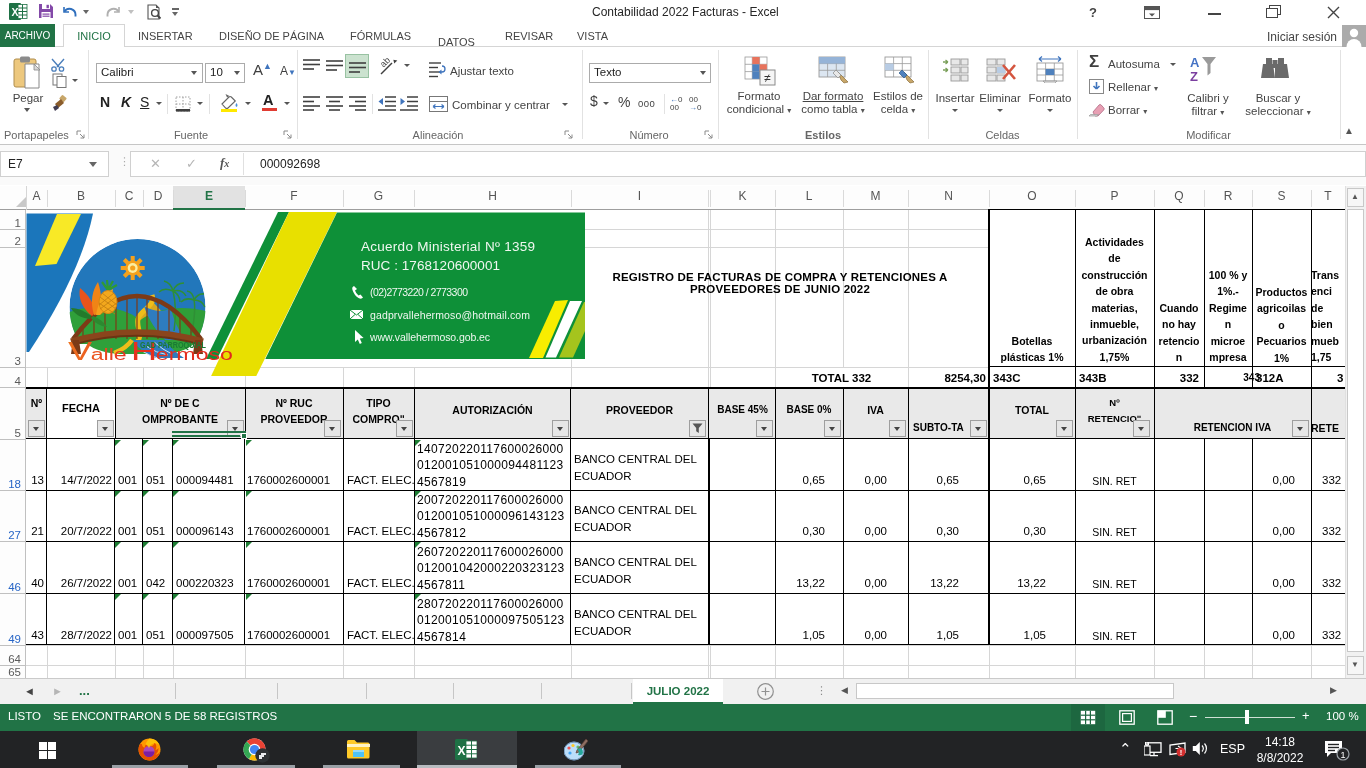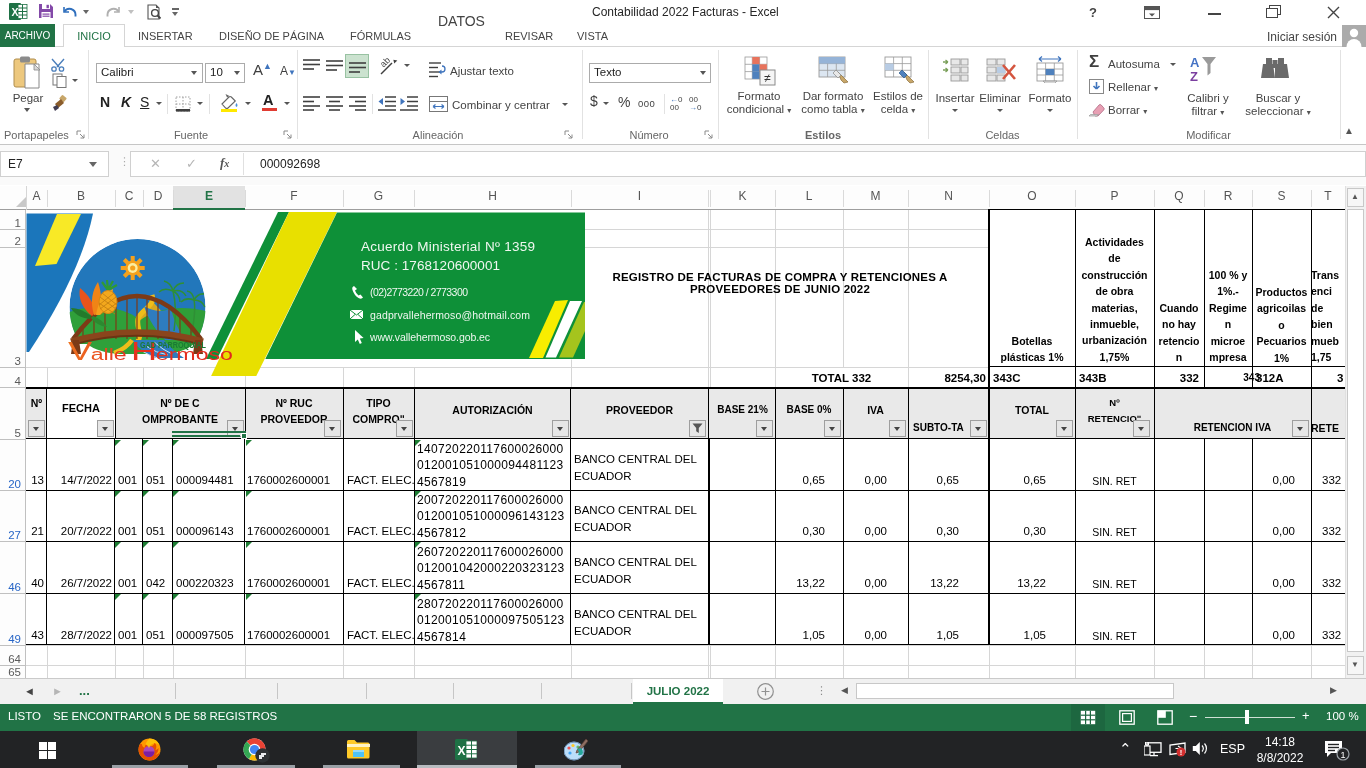--- a/index.html
+++ b/index.html
@@ -93,21 +93,21 @@
 
 
 <div class="a" style="left:0;top:24px;width:1366px;height:23px;background:#fff;border-bottom:1px solid #d5d5d5;box-sizing:border-box;"></div>
 <div class="a" style="left:0;top:24px;width:55px;height:23px;background:#217346;"></div>
 <div class="tx c" style="left:0px;top:30px;width:55px;font-size:10px;color:#fff;">ARCHIVO</div>
 <div class="a" style="left:63px;top:24px;width:62px;height:23px;background:#fff;border:1px solid #d5d5d5;border-bottom:none;box-sizing:border-box;"></div>
 <div class="tx c" style="left:63px;top:30px;width:62px;font-size:11px;color:#217346;">INICIO</div>
 <div class="tx" style="left:138px;top:30px;font-size:11px;color:#444;">INSERTAR</div>
 <div class="tx" style="left:219px;top:30px;font-size:11px;color:#444;">DISEÑO DE PÁGINA</div>
 <div class="tx" style="left:350px;top:30px;font-size:11px;color:#444;">FÓRMULAS</div>
-<div class="tx" style="left:438px;top:13px;font-size:14px;color:#444;">DATOS</div>
+<div class="tx" style="left:438px;top:36px;font-size:11px;color:#444;">DATOS</div>
 <div class="tx" style="left:505px;top:30px;font-size:11px;color:#444;">REVISAR</div>
 <div class="tx" style="left:577px;top:30px;font-size:11px;color:#444;">VISTA</div>
 <div class="tx" style="left:1267px;top:30px;font-size:12px;color:#444;">Iniciar sesión</div>
 <svg class="a" style="left:1342px;top:25px" width="24" height="22" viewBox="0 0 24 22">
  <rect width="24" height="22" fill="#ababab"></rect>
  <circle cx="12" cy="8" r="4.2" fill="#fff"></circle>
  <path d="M4.5 22 a7.5 8 0 0 1 15 0 z" fill="#fff"></path>
 </svg>
 
 
@@ -333,21 +333,21 @@
  <g stroke="#9a9a9a" stroke-width="0.8">
       <line x1="1" y1="7.6" x2="27" y2="7.6"></line>
       <line x1="1" y1="14.3" x2="27" y2="14.3"></line>
       <line x1="9.6" y1="1" x2="9.6" y2="21"></line>
       <line x1="18.3" y1="1" x2="18.3" y2="21"></line>
     </g>
  <rect x="1" y="1" width="26" height="6.6" fill="#95b3d7"></rect>
  <path d="M20 16 l7 7 l3 3 l-4 1 l-3 -3 z" fill="#c8a76a" stroke="#8a6d3b" stroke-width="0.7"></path>
  <path d="M18 14 l5 5 l-3 3 l-5 -5 z" fill="#e8e8e8" stroke="#888" stroke-width="0.7"></path>
 </svg>
-<div class="tx c" style="left:793px;top:90px;width:80px;font-size:11.5px;color:#444;">Dar formato</div>
+<div class="tx c" style="left:793px;top:90px;width:80px;font-size:11.5px;color:#444;text-decoration:underline;">Dar formato</div>
 <div class="tx c" style="left:793px;top:103px;width:80px;font-size:11.5px;color:#444;">como tabla <span style="font-size:8px;color:#555;">▾</span></div>
 <svg class="a" style="left:884px;top:56px" width="32" height="30" viewBox="0 0 32 30">
  <rect x="1" y="1" width="26" height="20" fill="#fff" stroke="#9a9a9a" stroke-width="0.9"></rect>
  <g stroke="#9a9a9a" stroke-width="0.8">
       <line x1="1" y1="7.6" x2="27" y2="7.6"></line>
       <line x1="1" y1="14.3" x2="27" y2="14.3"></line>
       <line x1="9.6" y1="1" x2="9.6" y2="21"></line>
       <line x1="18.3" y1="1" x2="18.3" y2="21"></line>
     </g>
  <rect x="1" y="7.6" width="8.6" height="6.7" fill="#b8cce4"></rect>
@@ -475,21 +475,21 @@
 <div class="chs" style="left:47px;"></div><div class="chs" style="left:115px;"></div><div class="chs" style="left:143px;"></div><div class="chs" style="left:173px;"></div><div class="chs" style="left:245px;"></div><div class="chs" style="left:343px;"></div><div class="chs" style="left:414px;"></div><div class="chs" style="left:571px;"></div><div class="chs" style="left:708px;"></div><div class="chs" style="left:710px;"></div><div class="chs" style="left:775px;"></div><div class="chs" style="left:843px;"></div><div class="chs" style="left:908px;"></div><div class="chs" style="left:989px;"></div><div class="chs" style="left:1075px;"></div><div class="chs" style="left:1154px;"></div><div class="chs" style="left:1204px;"></div><div class="chs" style="left:1252px;"></div><div class="chs" style="left:1311px;"></div>
 
 
 
 <div class="a" style="left:0;top:210px;width:26px;height:468px;background:#fdfdfd;border-right:1px solid #c0c0c0;box-sizing:border-box;"></div>
 <div class="rn" style="top:210px;height:19px;">1</div>
 <div class="rn" style="top:229px;height:18px;">2</div>
 <div class="rn" style="top:347px;height:20px;">3</div>
 <div class="rn" style="top:367px;height:20px;">4</div>
 <div class="rn" style="top:419px;height:20px;">5</div>
-<div class="rn bl" style="top:470px;height:20px;">20</div>
+<div class="rn bl" style="top:470px;height:20px;">18</div>
 <div class="rn bl" style="top:521px;height:20px;">27</div>
 <div class="rn bl" style="top:573px;height:20px;">46</div>
 <div class="rn bl" style="top:625px;height:20px;">49</div>
 <div class="rn" style="top:645px;height:20px;">64</div>
 <div class="rn" style="top:658px;height:20px;">65</div>
 <div class="hline" style="left:0;top:229px;width:26px;background:#c0c0c0;"></div>
 <div class="hline" style="left:0;top:247px;width:26px;background:#c0c0c0;"></div>
 <div class="hline" style="left:0;top:367px;width:26px;background:#c0c0c0;"></div>
 <div class="hline" style="left:0;top:387px;width:26px;background:#c0c0c0;"></div>
 <div class="hline" style="left:0;top:439px;width:26px;background:#c0c0c0;"></div>
@@ -714,21 +714,21 @@
 
 <div class="hline bk" style="left:26px;top:438px;width:1319px;"></div>
 <div class="r5v" style="left:46px;"></div><div class="r5v" style="left:115px;"></div><div class="r5v" style="left:245px;"></div><div class="r5v" style="left:343px;"></div><div class="r5v" style="left:414px;"></div><div class="r5v" style="left:570px;"></div><div class="r5v" style="left:708px;"></div><div class="r5v" style="left:775px;"></div><div class="r5v" style="left:843px;"></div><div class="r5v" style="left:908px;"></div><div class="r5v" style="left:988px;width:2px;"></div><div class="r5v" style="left:1075px;"></div><div class="r5v" style="left:1154px;"></div><div class="r5v" style="left:1311px;"></div>
 <div class="hdr a" style="left:26px;top:395px;width:21px;">Nº</div>
 <div class="hdr a" style="left:47px;top:400px;width:68px;font-size:11px;">FECHA</div>
 <div class="hdr a" style="left:115px;top:395px;width:130px;">Nº DE C<br>OMPROBANTE</div>
 <div class="hdr a" style="left:245px;top:395px;width:98px;">Nº RUC<br>PROVEEDOR</div>
 <div class="hdr a" style="left:343px;top:395px;width:71px;">TIPO<br>COMPROʺ</div>
 <div class="hdr a" style="left:414px;top:402px;width:157px;">AUTORIZACIÓN</div>
 <div class="hdr a" style="left:571px;top:402px;width:137px;">PROVEEDOR</div>
-<div class="hdr a" style="left:710px;top:402px;width:65px;font-size:10px;">BASE 21%</div>
+<div class="hdr a" style="left:710px;top:402px;width:65px;font-size:10px;">BASE 45%</div>
 <div class="hdr a" style="left:775px;top:402px;width:68px;font-size:10px;">BASE 0%</div>
 <div class="hdr a" style="left:843px;top:402px;width:65px;">IVA</div>
 <div class="hdr a" style="left:908px;top:420px;width:62px;text-align:left;padding-left:5px;font-size:10px;">SUBTO-TA</div>
 <div class="hdr a" style="left:989px;top:402px;width:86px;">TOTAL</div>
 <div class="hdr a" style="left:1075px;top:395px;width:79px;font-size:9.5px;">Nº<br>RETENCIOʺ</div>
 <div class="hdr a" style="left:1154px;top:420px;width:157px;font-size:10px;">RETENCION IVA</div>
 <div class="hdr a" style="left:1311px;top:420px;width:34px;overflow:hidden;text-align:left;">RETE</div>
 
 <div class="fbtn" style="left:28px;top:420px;"></div>
 <div class="fbtn" style="left:97px;top:420px;"></div>

